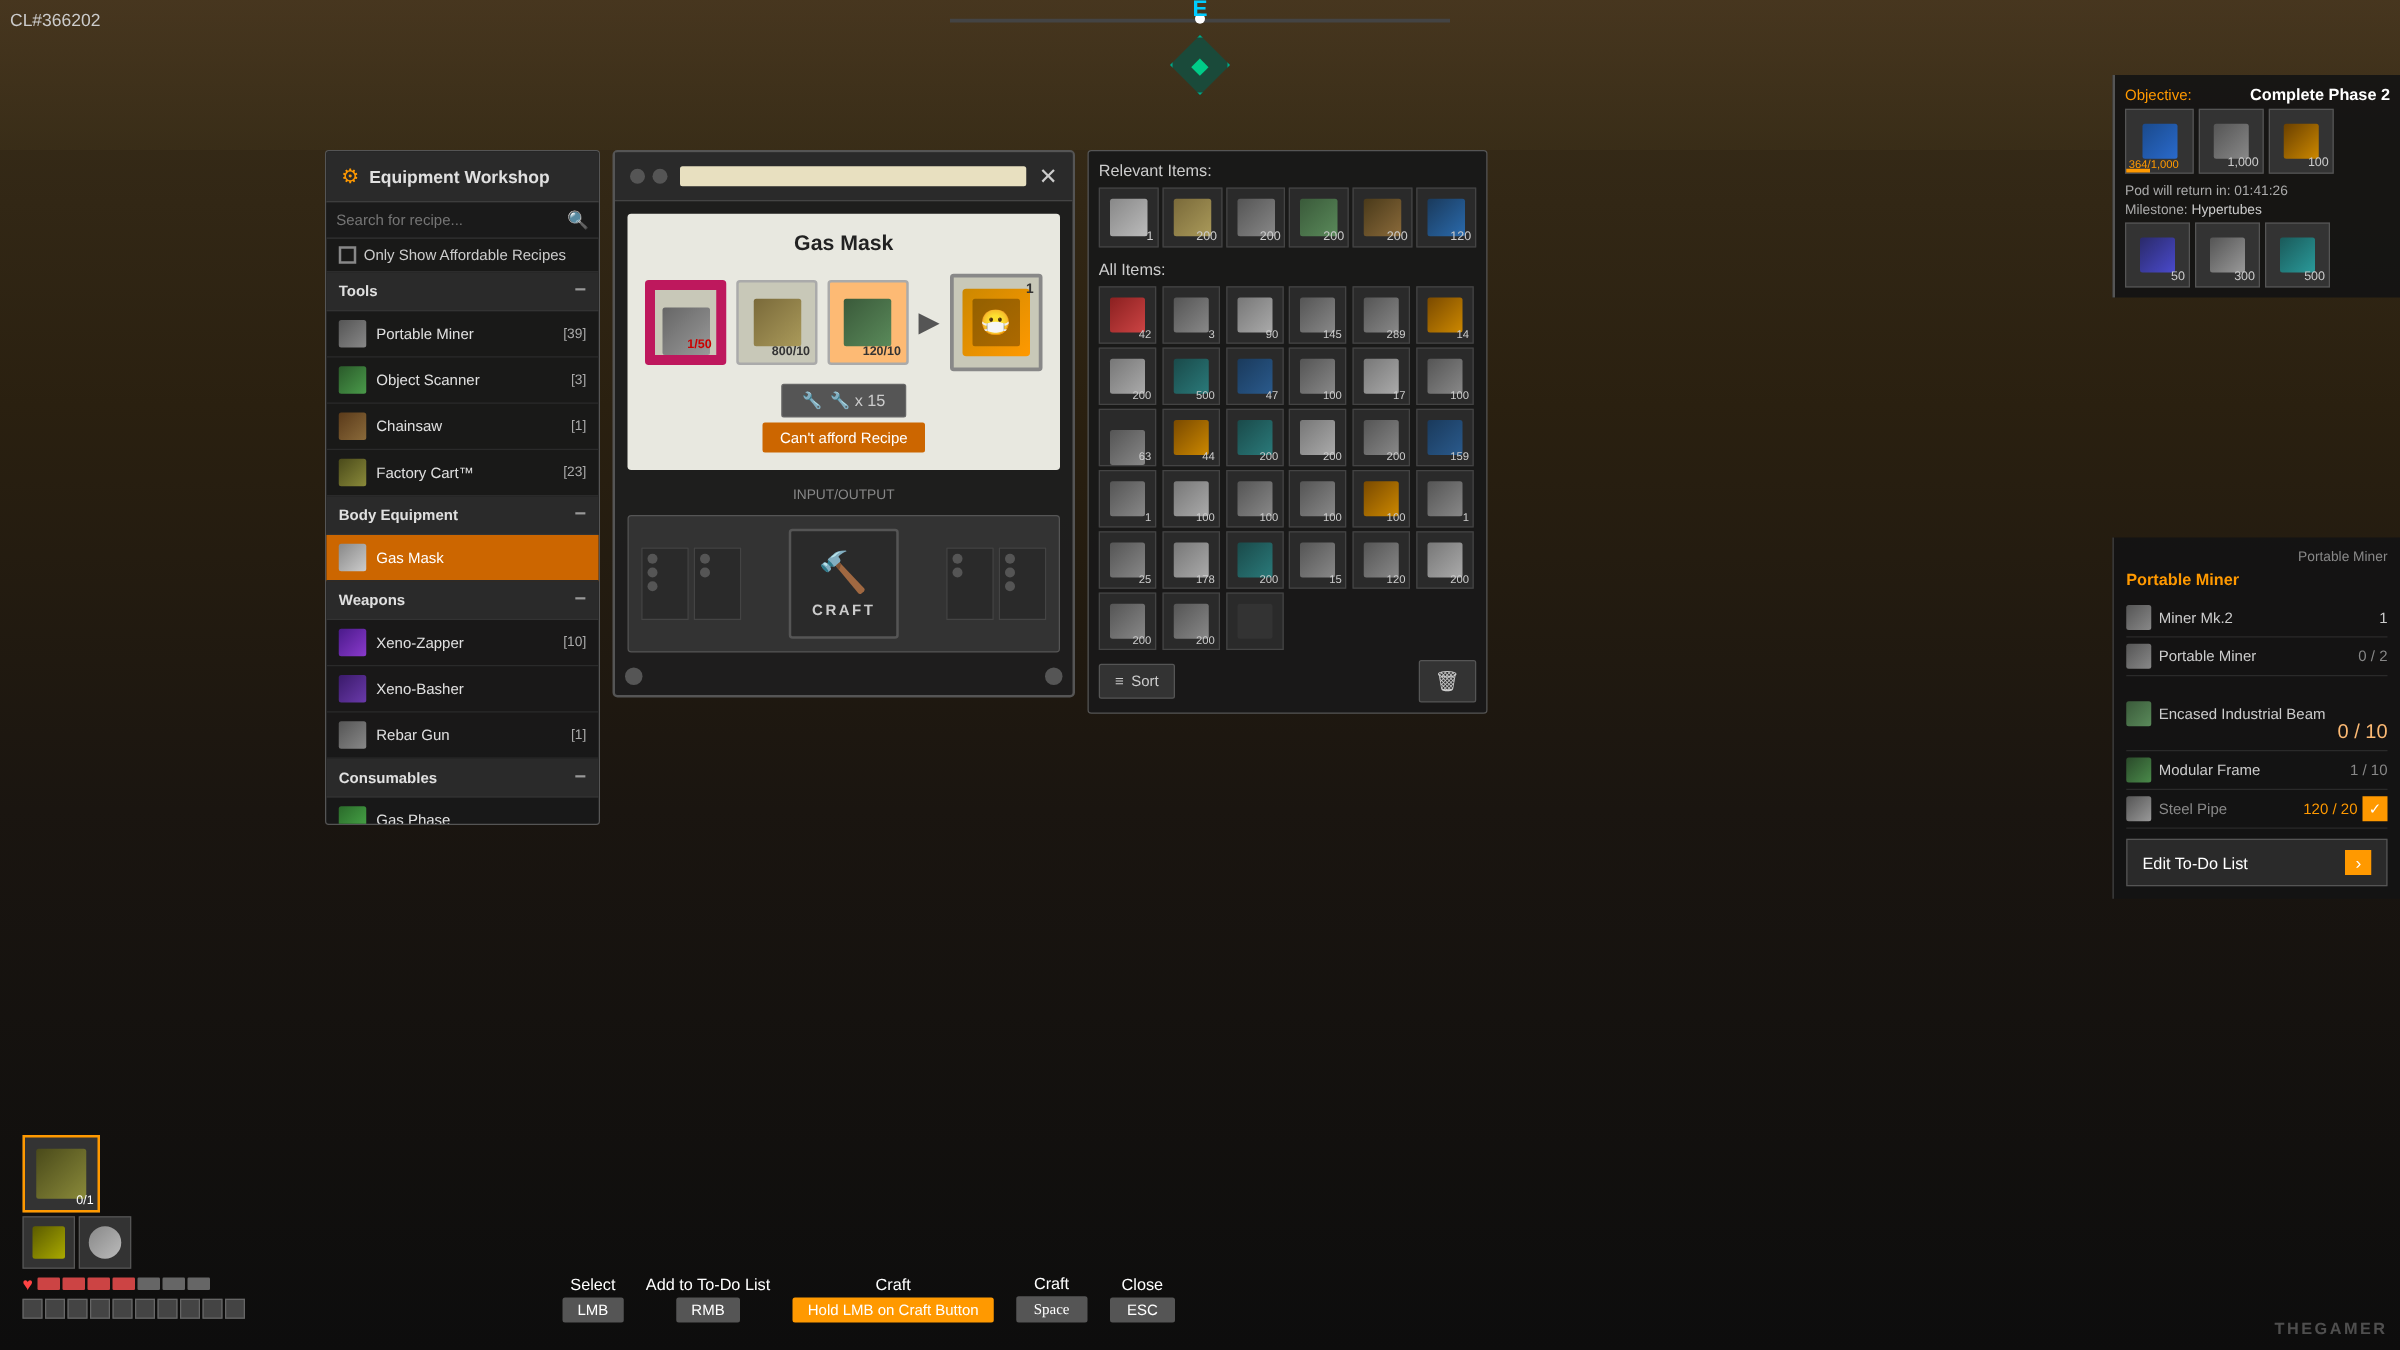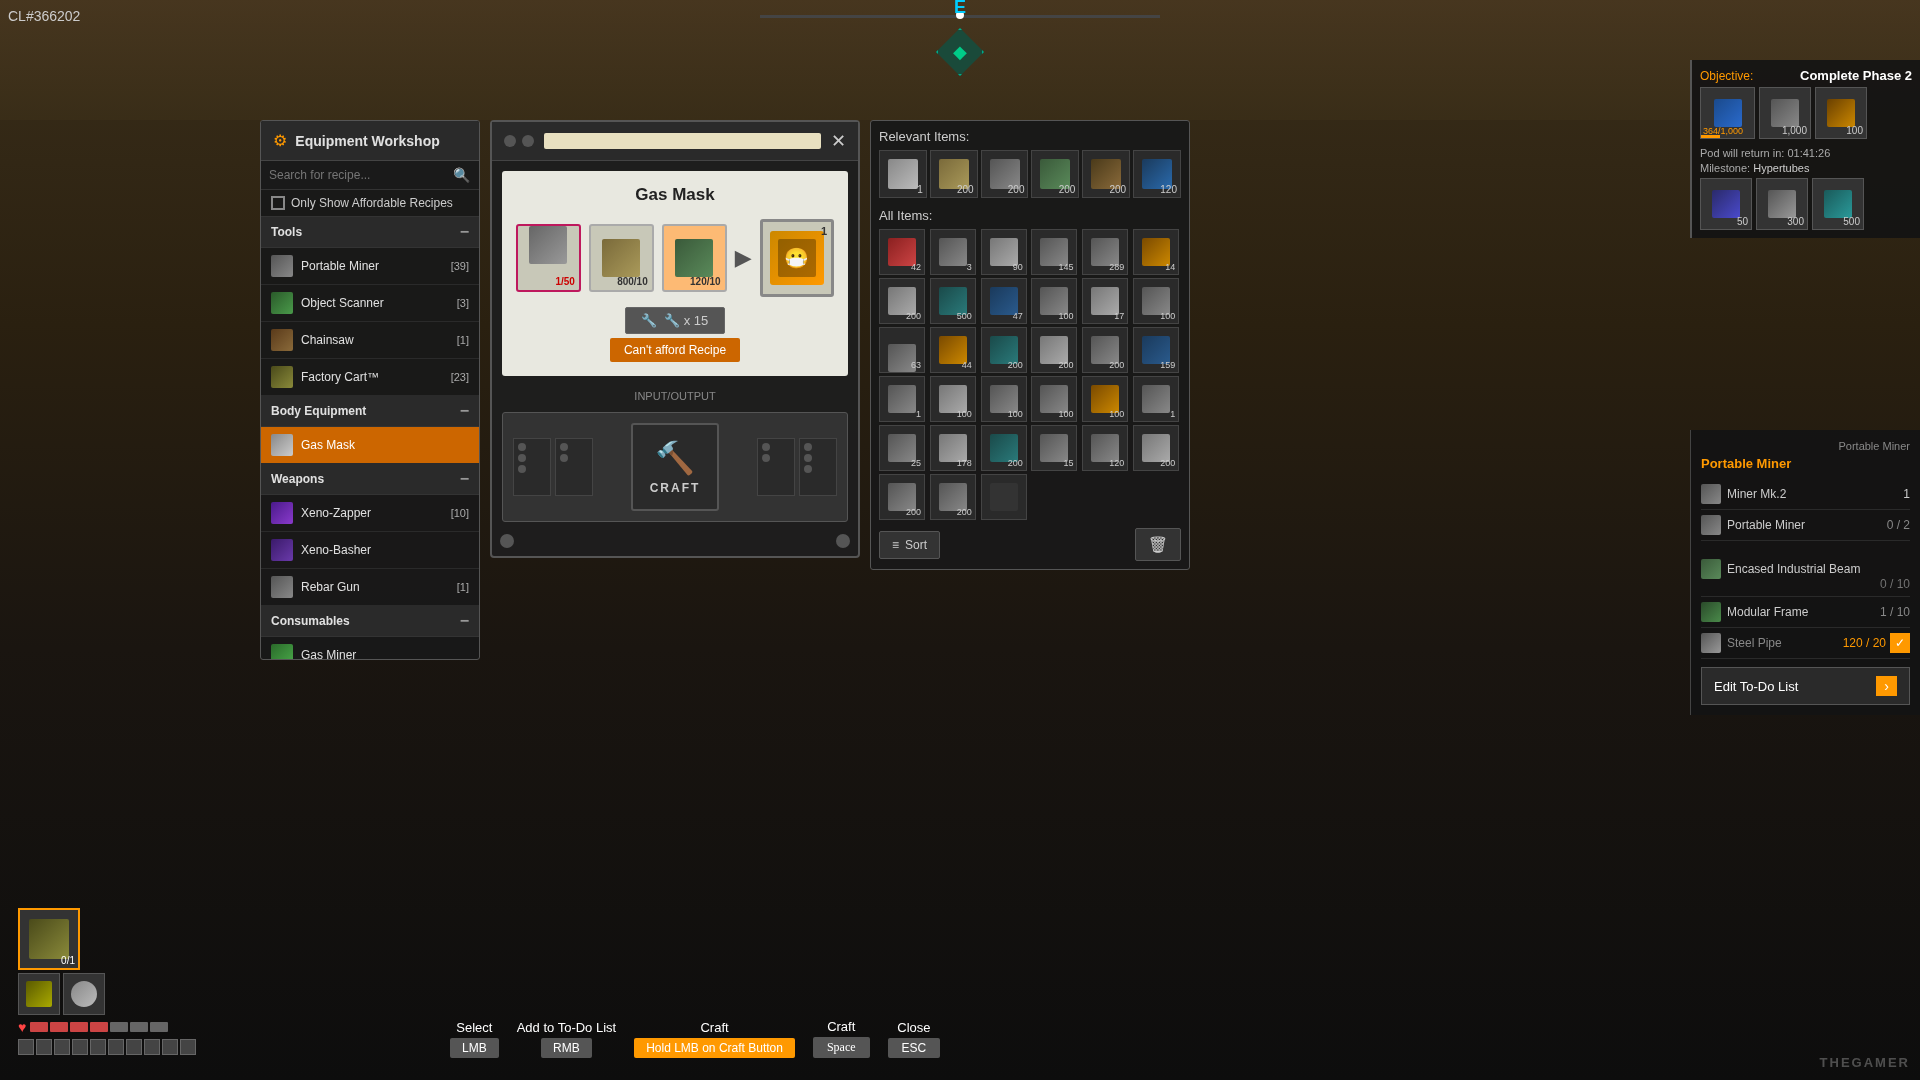--- a/index.html
+++ b/index.html
@@ -308,41 +308,41 @@
     <span class="recipe-name">Rebar Gun</span>
     <span class="recipe-count">[1]</span>
   </div>
 
   <div class="category-header">
     <span>Consumables</span>
     <span class="category-toggle">−</span>
   </div>
   <div class="recipe-item">
     <div class="recipe-icon" style="background:linear-gradient(135deg,#2a6a2a,#4aaa4a);"></div>
-    <span class="recipe-name">Gas Miner</span>
+    <span class="recipe-name">Gas Phase</span>
   </div>
 
 </div>
 
 <div class="craft-panel">
 
   <div style="background:#2a2a2a;padding:8px 12px;display:flex;align-items:center;justify-content:space-between;border-bottom:1px solid #444;">
     <div style="display:flex;gap:6px;">
       <div style="width:12px;height:12px;background:#555;border-radius:50%;"></div>
       <div style="width:12px;height:12px;background:#555;border-radius:50%;"></div>
     </div>
     <div style="flex:1;height:16px;background:#e8e0c0;border-radius:2px;margin:0 10px;"></div>
     <button style="background:transparent;border:none;color:#ccc;font-size:18px;cursor:pointer;">✕</button>
   </div>
 
   <div style="background:#e8e8e0;margin:10px;border-radius:3px;padding:14px;">
     <div style="text-align:center;font-size:17px;color:#222;font-weight:bold;margin-bottom:14px;">Gas Mask</div>
     <div style="display:flex;align-items:center;justify-content:center;gap:8px;">
 
-      <div style="background:#c8c8b8;border:2px solid #be185d;border-radius:3px;width:68px;height:68px;display:flex;flex-direction:column;align-items:center;justify-content:flex-start;position:relative;">
+      <div style="background:#c8c8b8;border:8px solid #be185d;border-radius:3px;width:68px;height:68px;display:flex;flex-direction:column;align-items:center;justify-content:flex-end;position:relative;">
         <div style="width:38px;height:38px;background:linear-gradient(135deg,#666,#999);border-radius:2px;"></div>
         <div style="position:absolute;bottom:3px;right:4px;font-size:10px;color:#cc0000;font-weight:bold;">1/50</div>
       </div>
 
       <div style="background:#c8c8b8;border:2px solid #aaa;border-radius:3px;width:68px;height:68px;display:flex;flex-direction:column;align-items:center;justify-content:center;position:relative;">
         <div style="width:38px;height:38px;background:linear-gradient(135deg,#7a6a3a,#aa9a5a);border-radius:2px;"></div>
         <div style="position:absolute;bottom:3px;right:4px;font-size:10px;color:#333;font-weight:bold;">800/10</div>
       </div>
 
       <div style="background:#fdba74;border:2px solid #aaa;border-radius:3px;width:68px;height:68px;display:flex;flex-direction:column;align-items:center;justify-content:center;position:relative;">
@@ -612,21 +612,21 @@
       <span style="color:#ccc;font-size:12px;">Portable Miner</span>
     </div>
     <span style="color:#888;font-size:12px;padding-left:32px;">0 / 2</span>
   </div>
 
   <div style="display:flex;align-items:center;justify-content:space-between;padding:5px 0;border-bottom:1px solid #2a2a2a;">
     <div style="display:flex;align-items:center;gap:6px;">
       <div style="width:20px;height:20px;background:linear-gradient(135deg,#3a5a3a,#5a8a5a);border-radius:2px;"></div>
       <span style="color:#ccc;font-size:12px;">Encased Industrial Beam</span>
     </div>
-    <span style="color:#737373;font-size:12px;margin-top:31px;">0 / 10</span>
+    <span style="color:#fdba74;font-size:16px;margin-top:31px;">0 / 10</span>
   </div>
 
   <div style="display:flex;align-items:center;justify-content:space-between;padding:5px 0;border-bottom:1px solid #2a2a2a;">
     <div style="display:flex;align-items:center;gap:6px;">
       <div style="width:20px;height:20px;background:linear-gradient(135deg,#2a4a2a,#4a8a4a);border-radius:2px;"></div>
       <span style="color:#ccc;font-size:12px;">Modular Frame</span>
     </div>
     <span style="color:#888;font-size:12px;">1 / 10</span>
   </div>
 

